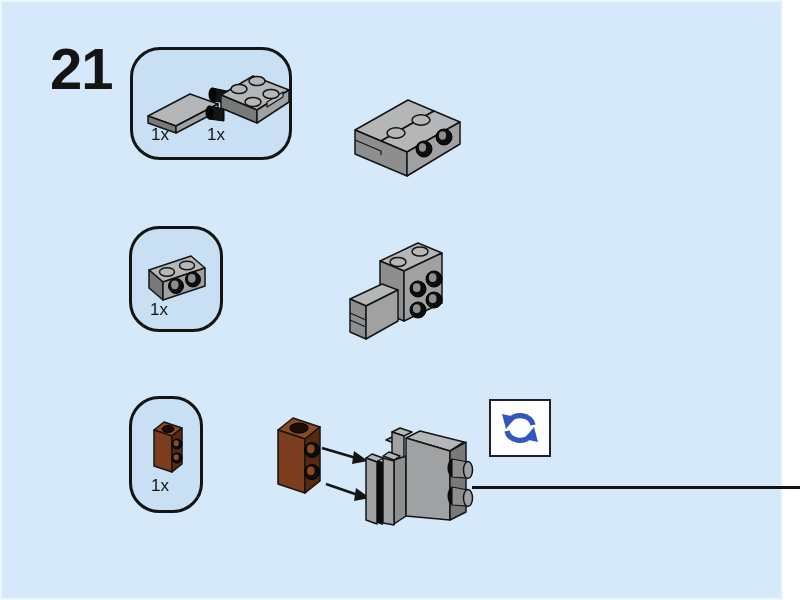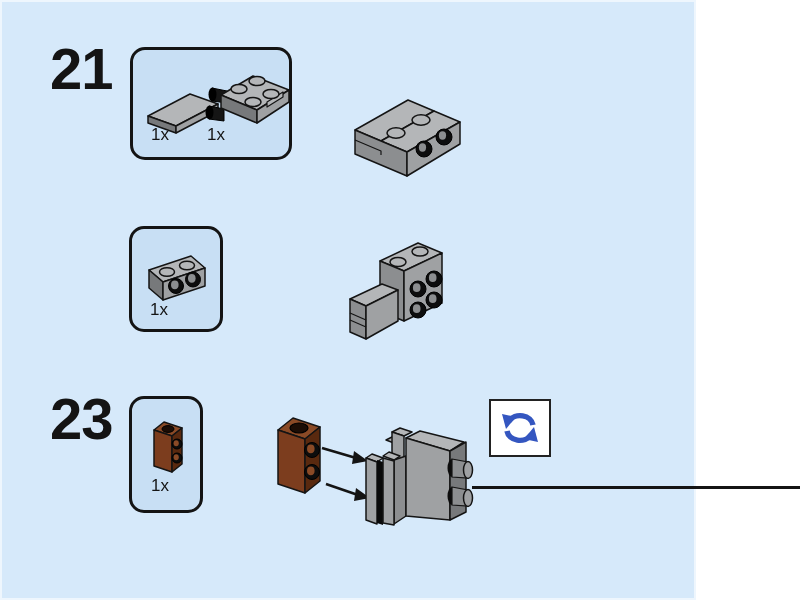--- a/index.html
+++ b/index.html
@@ -1,19 +1,19 @@
 <!DOCTYPE html>
 <html style="--bg: #d6e9fa; --page-edge: #eef6fd; --box-fill: #c8dff4; --ink: #141414; --gray-top: #b4b6b8; --gray-light: #9fa1a3; --gray-mid: #8c8e90; --gray-dark: #77797b; --brown-top: #8a4a26; --brown-light: #7c3d1e; --brown-dark: #59290f; --rotate-blue: #3456c0; --icon-bg: #ffffff;"><head>
 <meta charset="utf-8">
 <style>
   html,body{margin:0;padding:0;}
   body{width:800px;height:600px;overflow:hidden;font-family:"Liberation Sans",sans-serif;}
-  .page{position:relative;width:696px;height:600px;background:var(--bg);box-sizing:border-box;border:2px solid var(--page-edge);}
+  .page{position:relative;width:783px;height:600px;background:var(--bg);box-sizing:border-box;border:2px solid var(--page-edge);}
   .step-num{position:absolute;left:48px;font-size:58px;font-weight:700;line-height:1;color:var(--ink);letter-spacing:-1px;}
-  .parts-box{position:absolute;background:var(--box-fill);border:3px solid var(--ink);border-radius:15px;box-sizing:border-box;}
+  .parts-box{position:absolute;background:var(--box-fill);border:3px solid var(--ink);border-radius:30px;box-sizing:border-box;}
   .count{position:absolute;font-size:17px;font-weight:400;color:var(--ink);line-height:1;}
   .fig{position:absolute;}
   .st{stroke:var(--ink);stroke-width:1.5;stroke-linejoin:round;}
   .stt{stroke:var(--ink);stroke-width:1.2;stroke-linejoin:round;fill:none;}
   .fg1{fill:var(--gray-top);} .fg2{fill:var(--gray-light);} .fg3{fill:var(--gray-mid);} .fg4{fill:var(--gray-dark);}
   .fb1{fill:var(--brown-top);} .fb2{fill:var(--brown-light);} .fb3{fill:var(--brown-dark);}
   .ringo{fill:#0d0d0d;stroke:#000;stroke-width:1;}
   .arrow-line{stroke:var(--ink);stroke-width:2.6;}
   .arrow-head{fill:var(--ink);}
   .rotate-box{position:absolute;width:62px;height:58px;background:var(--icon-bg);border:2px solid #222;box-sizing:border-box;display:flex;align-items:center;justify-content:center;}
@@ -98,21 +98,20 @@
     <ellipse class="fg3" cx="68.7" cy="67.7" rx="3.8" ry="4.4"></ellipse>
     <circle class="ringo" cx="86" cy="59" r="8"></circle>
     <ellipse class="fg3" cx="84.7" cy="57.7" rx="3.8" ry="4.4"></ellipse>
     <polygon class="fg1 st" points="2,58 34,43 50,49 18,65"></polygon>
     <polygon class="fg3 st" points="2,58 18,65 18,98 2,91"></polygon>
     <polygon class="fg2 st" points="18,65 50,49 50,80 18,98"></polygon>
     <polyline class="stt" points="2,72 18,79"></polyline>
     <polyline class="stt" points="2,79 18,86"></polyline>
   </svg>
 
-  <div class="step-num" style="top:388px;">23</div>
 
   <div class="parts-box" style="left:127px;top:394px;width:74px;height:117px;">
     <svg class="fig" style="left:19px;top:20px;" width="36" height="60" viewBox="0 0 36 60">
       <polygon class="fb1 st" points="3,11 13,3 31,9 21,17"></polygon>
       <ellipse cx="17" cy="10" rx="6" ry="3.4" fill="#1c0d05" stroke="#000" stroke-width="1"></ellipse>
       <polygon class="fb2 st" points="3,11 21,17 21,53 3,47"></polygon>
       <polygon class="fb3 st" points="21,17 31,9 31,45 21,53"></polygon>
       <circle class="ringo" cx="26" cy="25" r="5"></circle>
       <ellipse class="fb1" cx="25.2" cy="24.2" rx="2.6" ry="3"></ellipse>
       <circle class="ringo" cx="26" cy="39" r="5"></circle>

